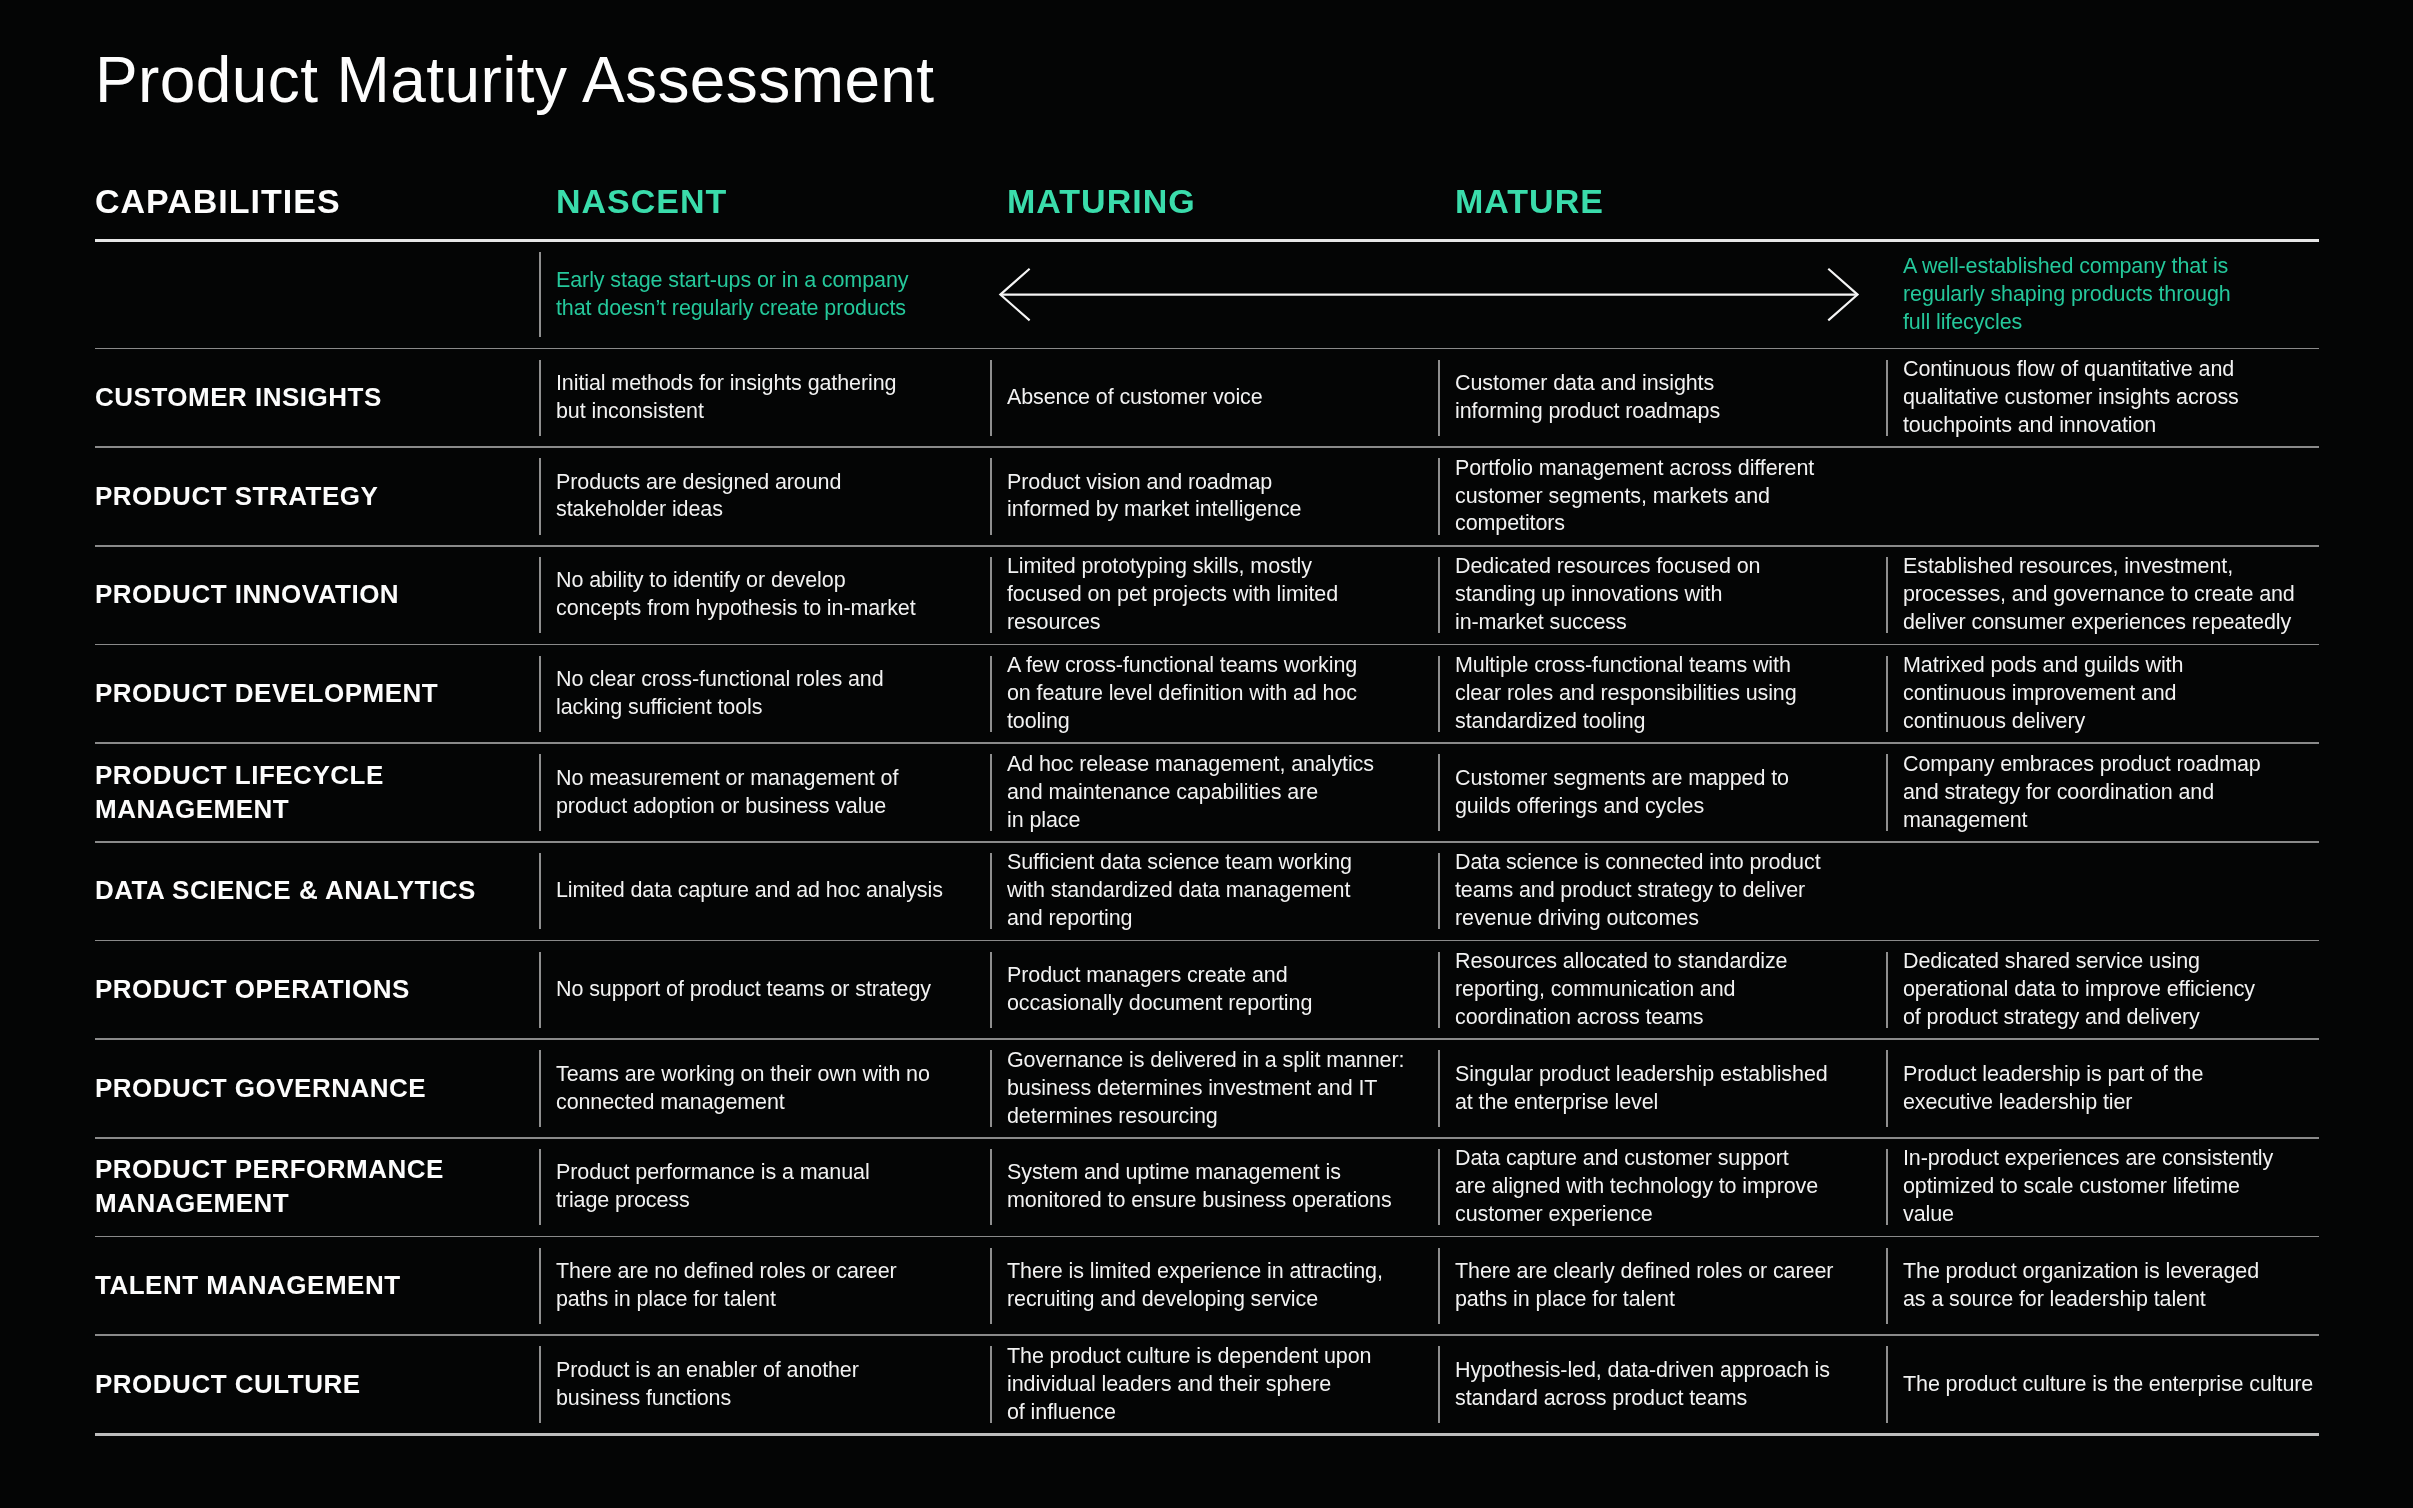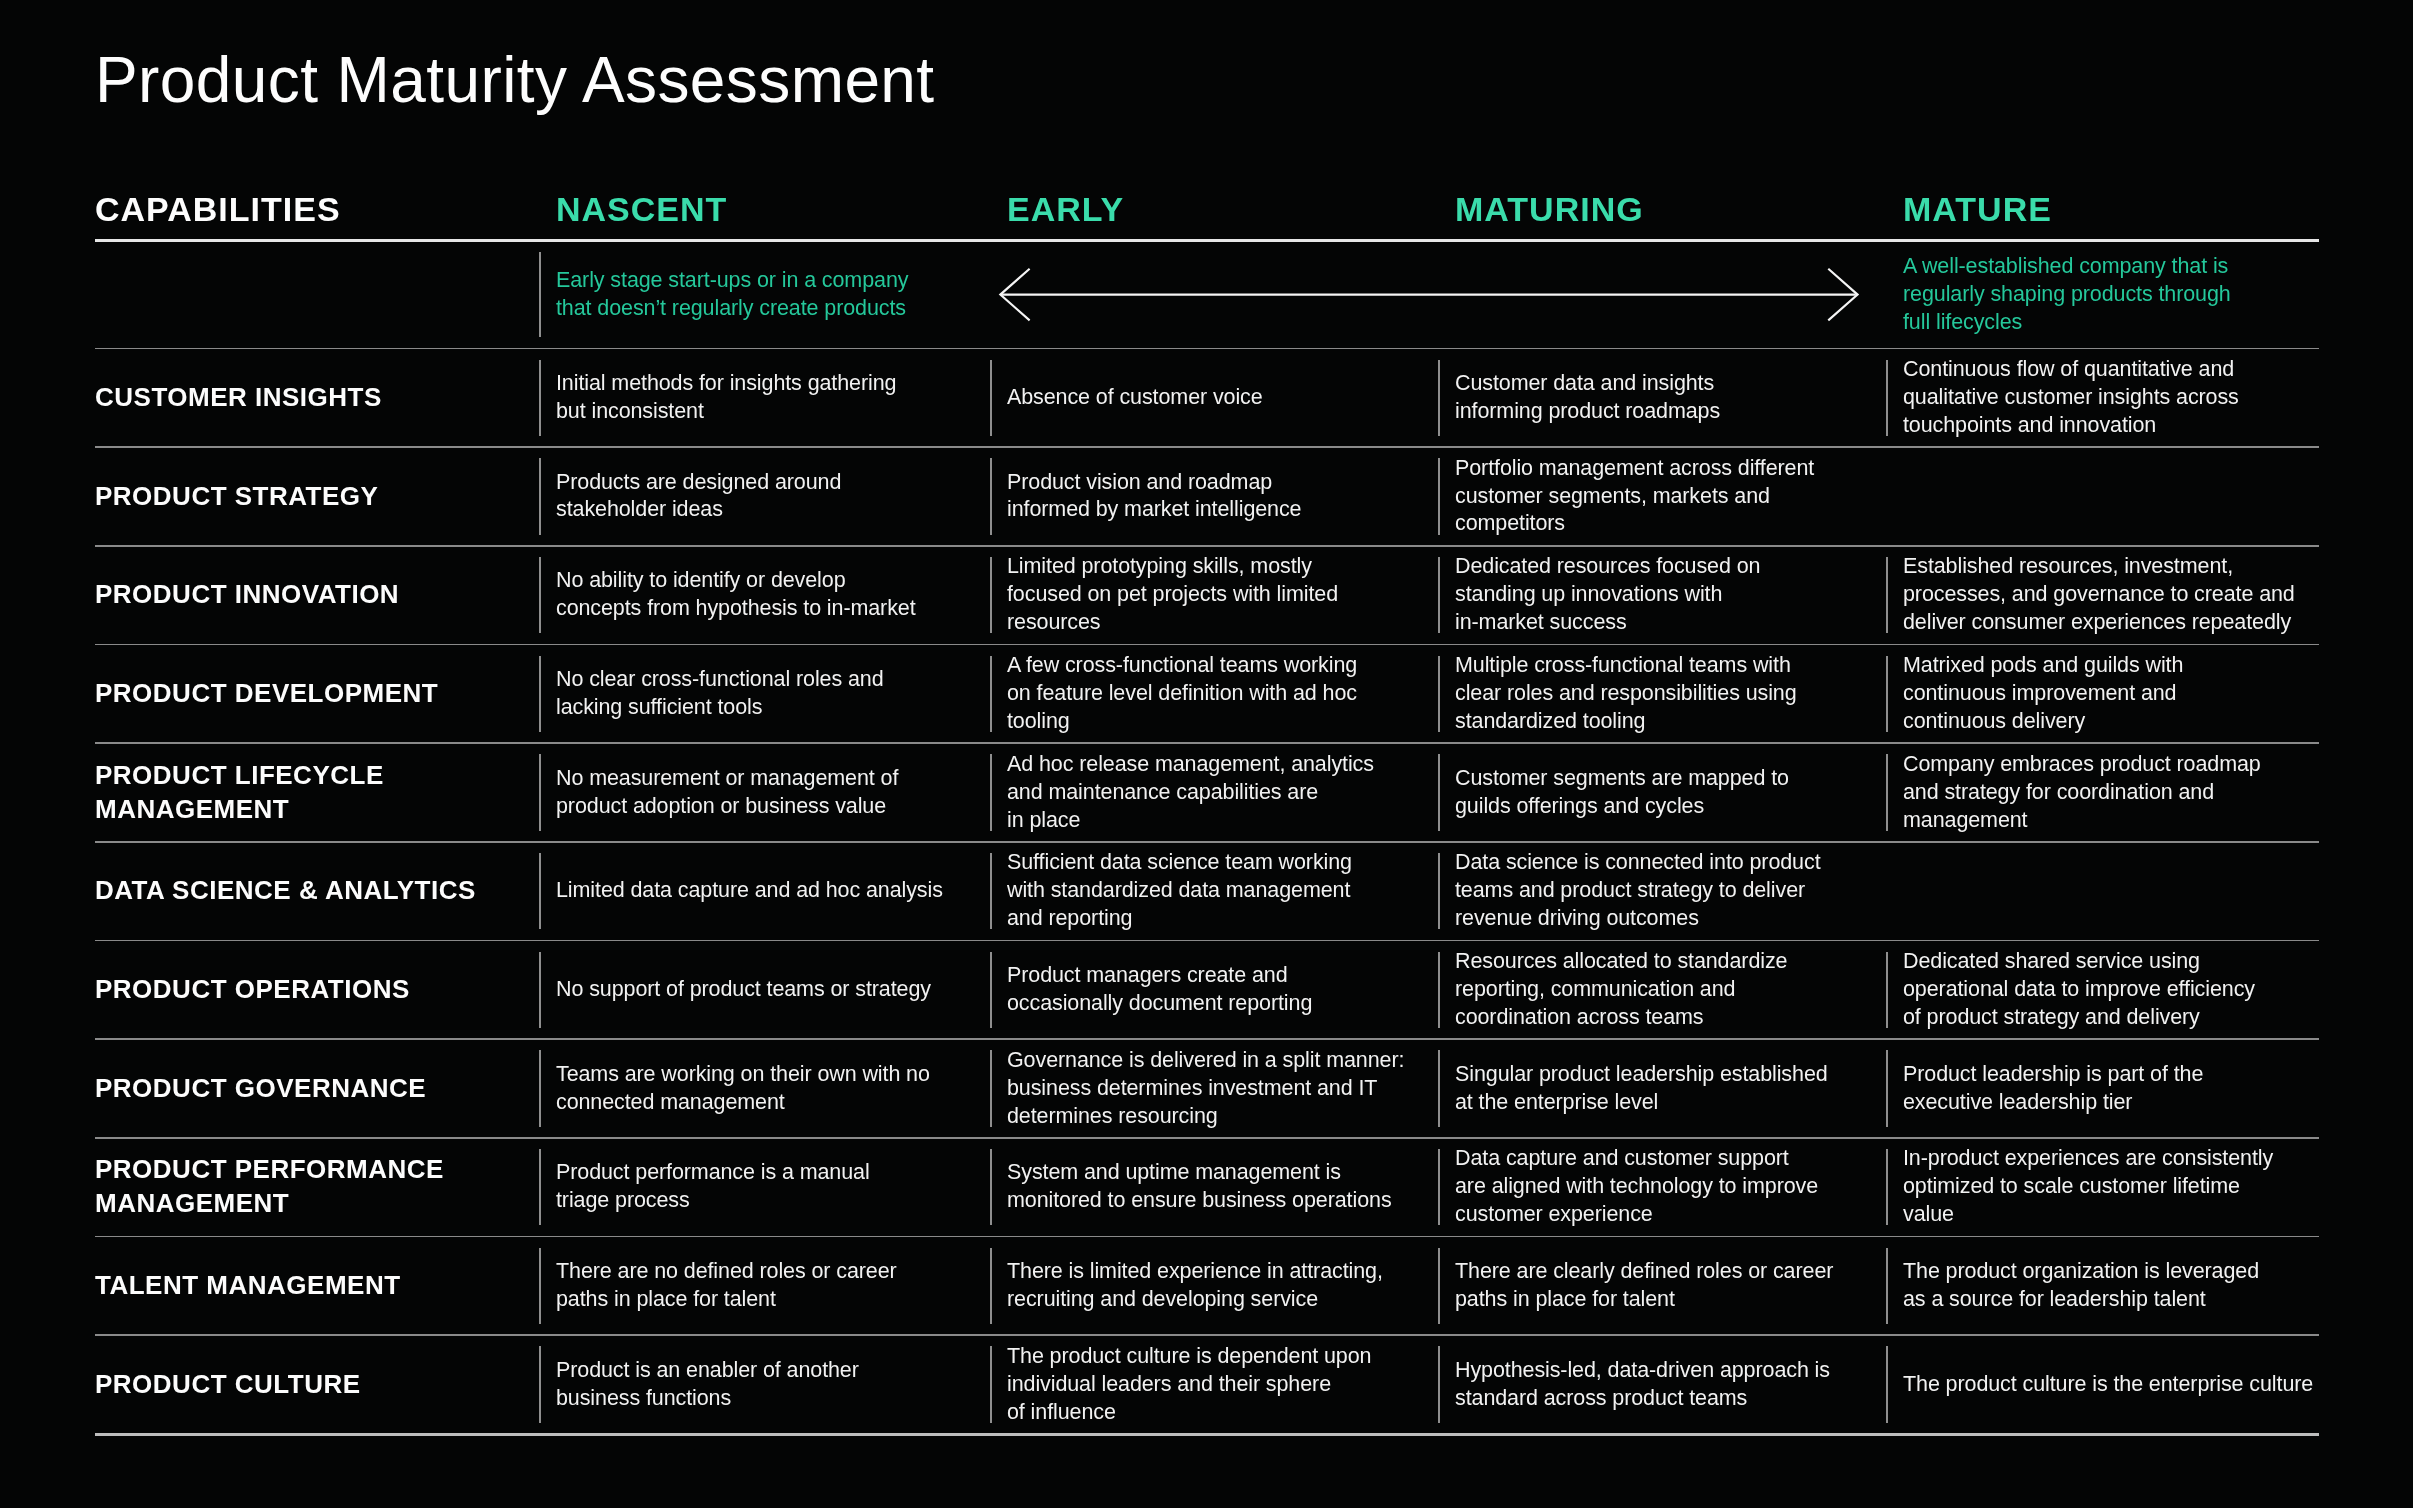--- a/index.html
+++ b/index.html
@@ -13,21 +13,21 @@
   .title {
     position:absolute; left:95px; top:44px;
     font-size:64px; font-weight:300; letter-spacing:0.4px;
     color:#fdfdfd; line-height:1.15;
   }
   .table { position:absolute; left:95px; top:164px; width:2224px; }
   .grid-row { display:grid; grid-template-columns:444px 451px 448px 448px 433px; }
   .arrow-grid { display:grid; grid-template-columns:444px 451px 896px 433px; }
   .header-row { height:75px; }
   .header-cell {
-    display:flex; align-items:flex-end; padding-bottom:10px;
+    display:flex; align-items:flex-end; padding-bottom:18px;
     font-size:34px; font-weight:700; letter-spacing:1px;
     color:var(--accent-header,#3adcab);
   }
   .header-cell.first { color:#fdfdfd; }
   .header-cell.pad { padding-left:17px; }
   .hrule { width:100%; }
   .hrule.bright { height:2.6px; background:var(--rule-bright,#e6e6e6); }
   .hrule.mid { height:1.7px; background:var(--rule-mid,#8a8a8a); }
   .hrule.bottom { height:2.6px; background:var(--rule-bottom,#bdbdbd); }
   .arrow-row { height:106px; }
@@ -55,21 +55,20 @@
 <body>
 
 <div class="slide">
   <h1 class="title">Product Maturity Assessment</h1>
 
   <div class="table">
 
     <div class="grid-row header-row">
       <div class="header-cell first">CAPABILITIES</div>
       <div class="header-cell pad">NASCENT</div>
-      <div class="header-cell pad">EARLY</div>
       <div class="header-cell pad">MATURING</div>
       <div class="header-cell pad">MATURE</div>
     </div>
     <div class="hrule bright"></div>
 
     <div class="arrow-grid arrow-row">
       <div class="cell cap-cell"></div>
       <div class="cell body-cell v">
         <p class="teal">Early stage start-ups or in a company
 that doesn’t regularly create products</p>

